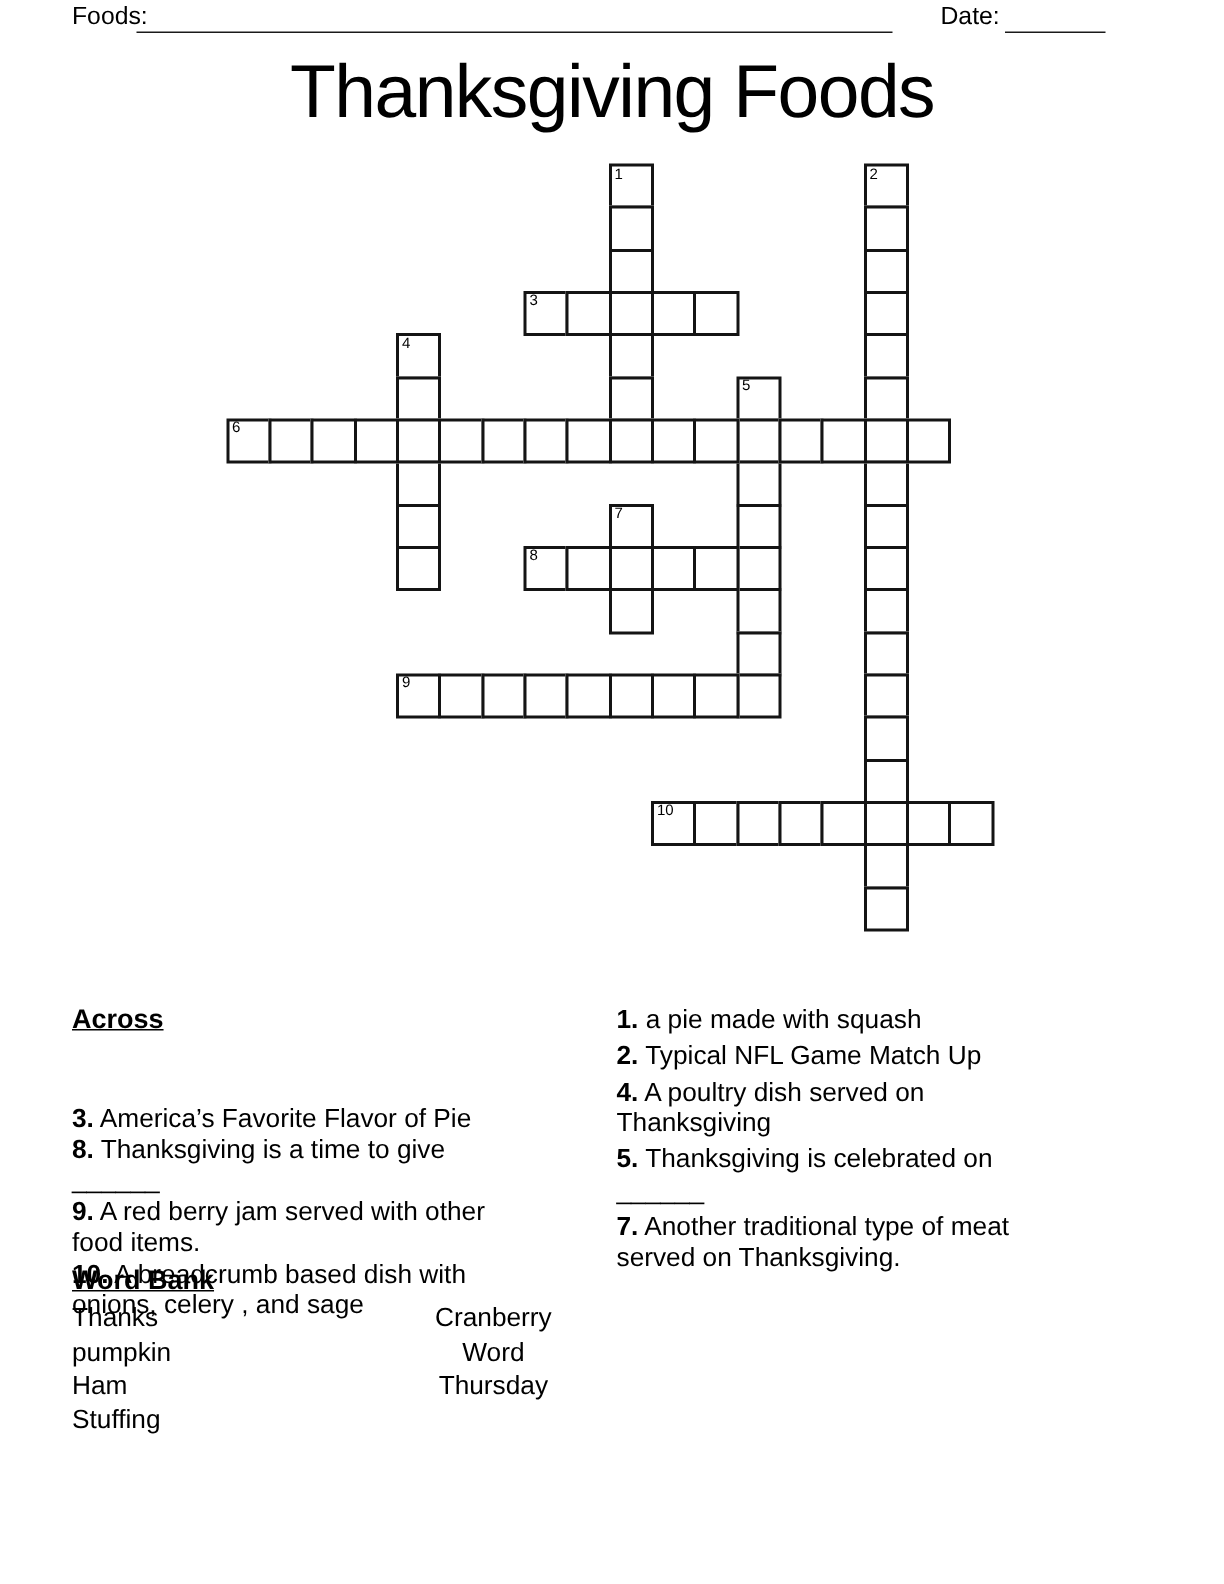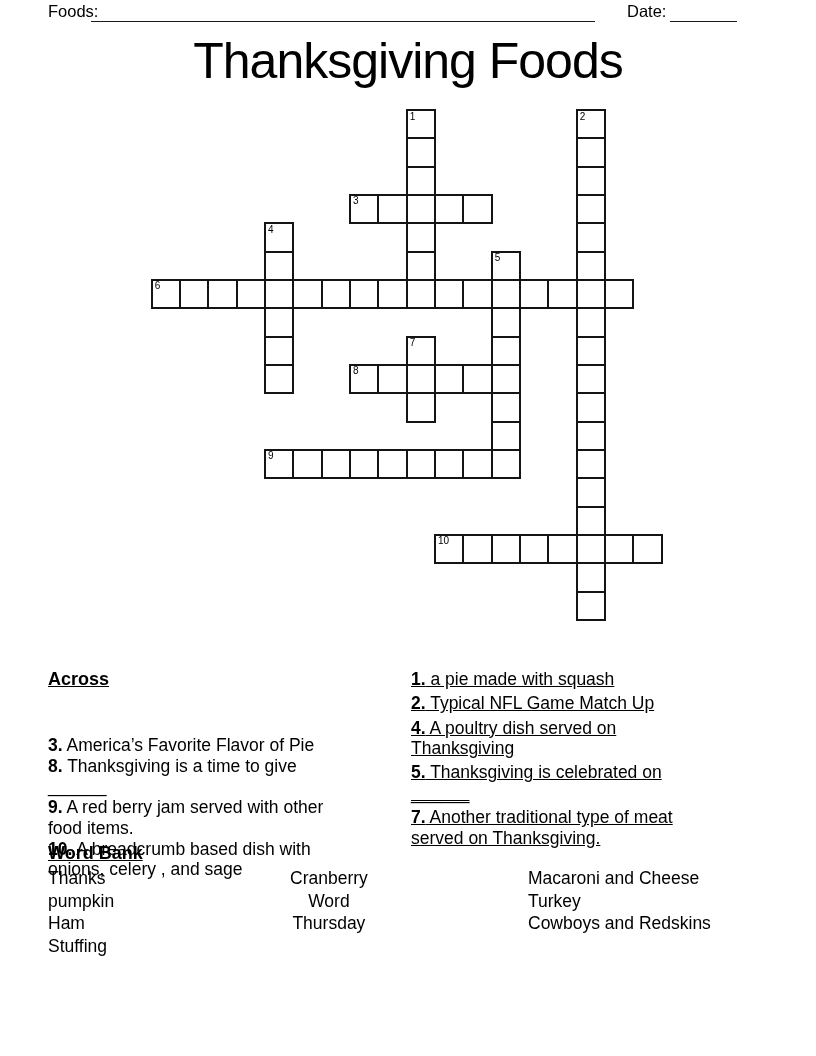--- a/index.html
+++ b/index.html
@@ -79,21 +79,21 @@
   #down-section   { left: 411px; }
   .clues-header {
     font-size: 18px;
     font-weight: bold;
     text-decoration: underline;
     margin-bottom: 5px;
     white-space: normal;
   }
   .clue { white-space: pre; }
   #across-section .clue { margin-bottom: 0.6px; }
-  #down-section   .clue { margin-bottom: 4px; text-decoration: underline; }
+  #down-section   .clue { margin-bottom: 4px; }
   .cnum { font-weight: bold; }
   .ctext { white-space: pre-line; }
 
   
   #word-bank {
     position: absolute;
     left: 48px;
     top: 843px;
     width: 740px;
     font-size: 17.5px;
@@ -233,20 +233,15 @@
         <div class="wb-item">Thanks</div>
         <div class="wb-item">pumpkin</div>
         <div class="wb-item">Ham</div>
         <div class="wb-item">Stuffing</div>
       </div>
     <div class="wb-col" id="wb-col-1">
         <div class="wb-item">Cranberry</div>
         <div class="wb-item">Word</div>
         <div class="wb-item">Thursday</div>
       </div>
-    <div class="wb-col" id="wb-col-2">
-        <div class="wb-item">Macaroni and Cheese</div>
-        <div class="wb-item">Turkey</div>
-        <div class="wb-item">Cowboys and Redskins</div>
-      </div>
   </div>
 
 </div>
 
 </body></html>

